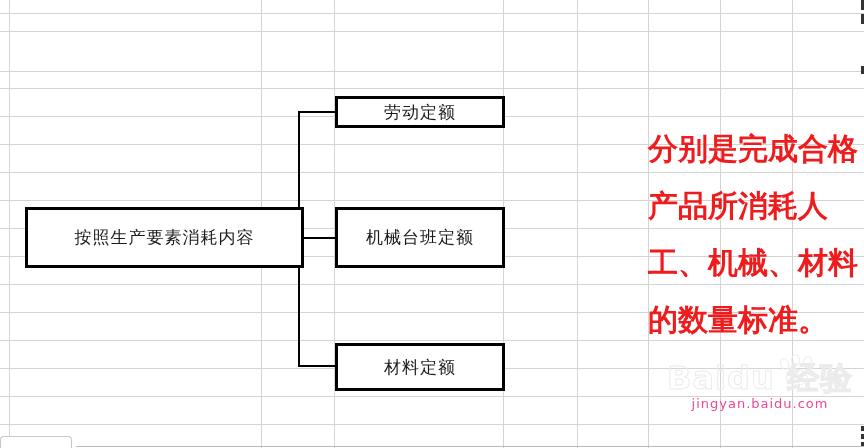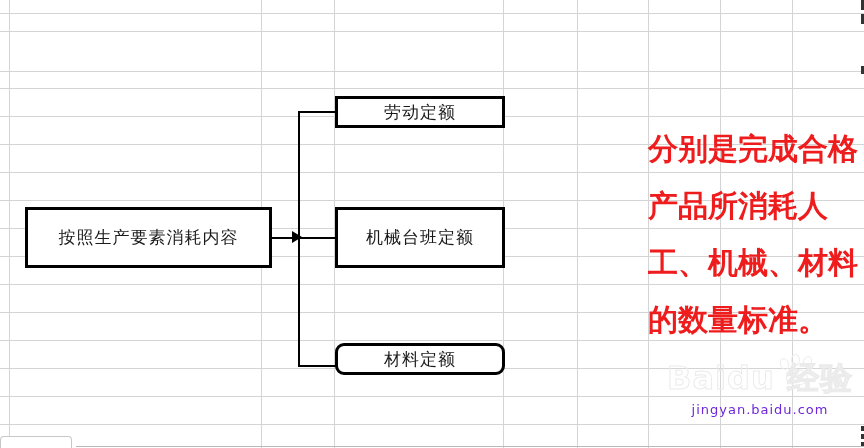--- a/index.html
+++ b/index.html
@@ -70,24 +70,24 @@
     background: #ffffff;
     display: flex;
     align-items: center;
     justify-content: center;
     font-family: "DejaVu Serif", "Liberation Serif", serif;
     font-size: 17px;
     color: #1a1a1a;
     white-space: nowrap;
     letter-spacing: 1px;
   }
-  #box-source { left: 25px;  top: 207px; width: 247px; height: 61px; }
+  #box-source { left: 25px;  top: 207px; width: 279px; height: 61px; }
   #box-labor  { left: 335px; top: 96px;  width: 170px; height: 32px; }
   #box-machine{ left: 335px; top: 207px; width: 170px; height: 61px; }
-  #box-material{left: 335px; top: 343px; width: 170px; height: 32px; border-radius: 9px; }
+  #box-material{left: 335px; top: 343px; width: 170px; height: 48px; }
 
   .conn {
     position: absolute;
     background: #000000;
   }
   
   #conn-source-stub { left: 262px; top: 237px; width: 58px; height: 2px; }
   
   #conn-spine { left: 298px; top: 112px; width: 2px; height: 255px; }
   
@@ -138,23 +138,23 @@
     font-size: 32px;
     font-weight: bold;
     color: transparent;
     -webkit-text-stroke: 1px #ebebeb;
     letter-spacing: 1px;
     line-height: 32px;
   }
   .wm-sub {
     font-family: "DejaVu Sans", "Liberation Sans", sans-serif;
     font-size: 13px;
-    color: #6d28d9;
-    letter-spacing: 1px;
-    margin-top: 8px;
+    color: #ec4899;
+    letter-spacing: 1px;
+    margin-top: 2px;
   }
   .wm-paw {
     position: absolute;
     left: 118px;
     top: -8px;
     width: 46px;
     height: 34px;
   }
   .wm-paw i {
     position: absolute;

